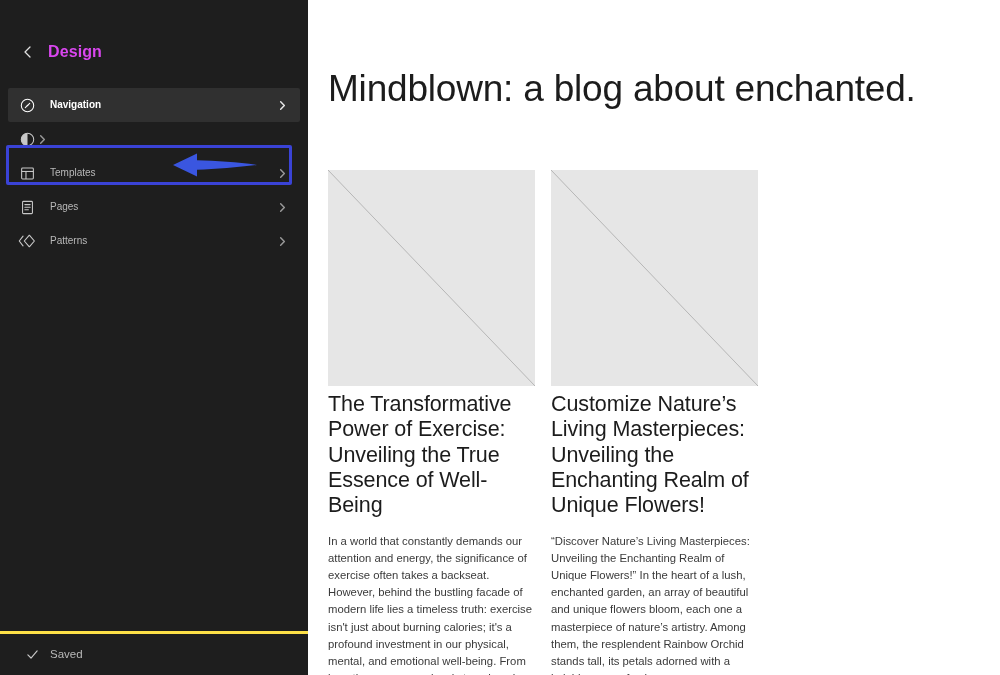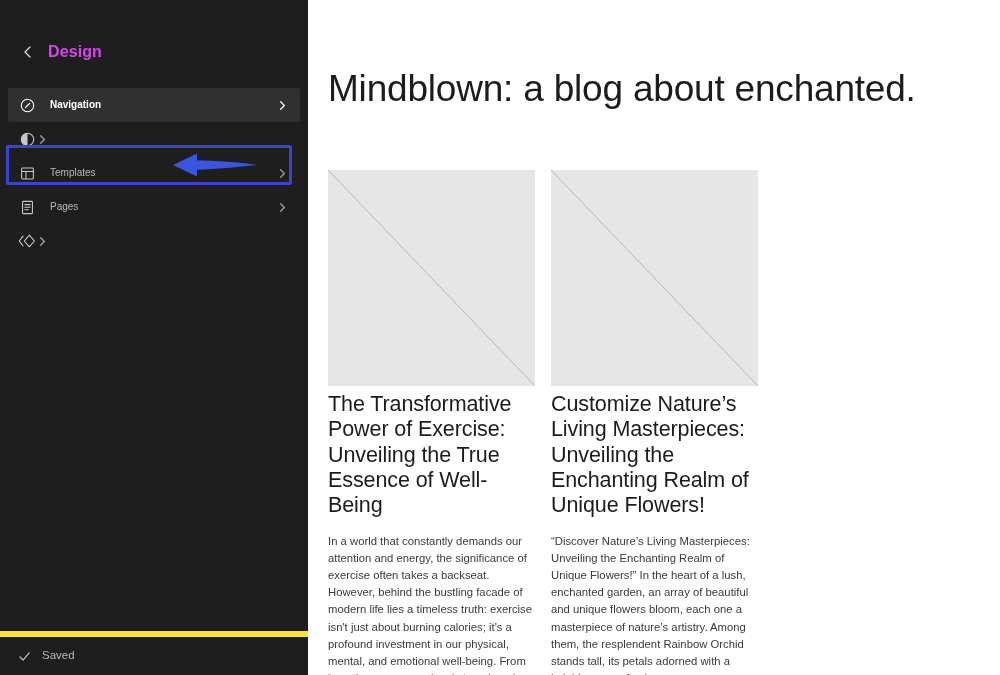--- a/index.html
+++ b/index.html
@@ -139,25 +139,25 @@
     width: 88px;
     height: 30px;
     z-index: 6;
     pointer-events: none;
   }
   .pointer-arrow svg { display: block; }
 
   .sidebar-spacer { flex: 1 1 auto; }
 
   .sidebar-footer {
-    border-top: 6px solid #fde047;
+    border-top: 3px solid #fde047;
     height: 44px;
     display: flex;
     align-items: center;
-    padding-left: 18px;
+    padding-left: 26px;
     gap: 11px;
   }
 
   .check-icon {
     width: 13px;
     height: 13px;
     color: #c9c9c9;
     flex: 0 0 13px;
   }
   .check-icon svg { display: block; }
@@ -310,20 +310,21 @@
         </span>
       </div>
 
       <div class="nav-item">
         <span class="nav-icon">
           <svg width="18" height="18" viewBox="0 0 20 20" fill="none" stroke="currentColor" stroke-width="1.25" stroke-linejoin="round">
             <path d="M12.6 3.6 L18.2 10 L12.6 16.4 L7 10 Z"></path>
             <polyline points="5.6,4.6 1.4,10 5.6,15.4" stroke-linecap="round"></polyline>
           </svg>
         </span>
+        <span class="nav-label">Patterns</span>
         <span class="nav-chevron">
           <svg width="11" height="11" viewBox="0 0 12 12" fill="none" stroke="currentColor" stroke-width="1.6" stroke-linecap="round" stroke-linejoin="round">
             <polyline points="4,2 8,6 4,10"></polyline>
           </svg>
         </span>
       </div>
 
     </nav>
 
     <div class="sidebar-spacer"></div>

